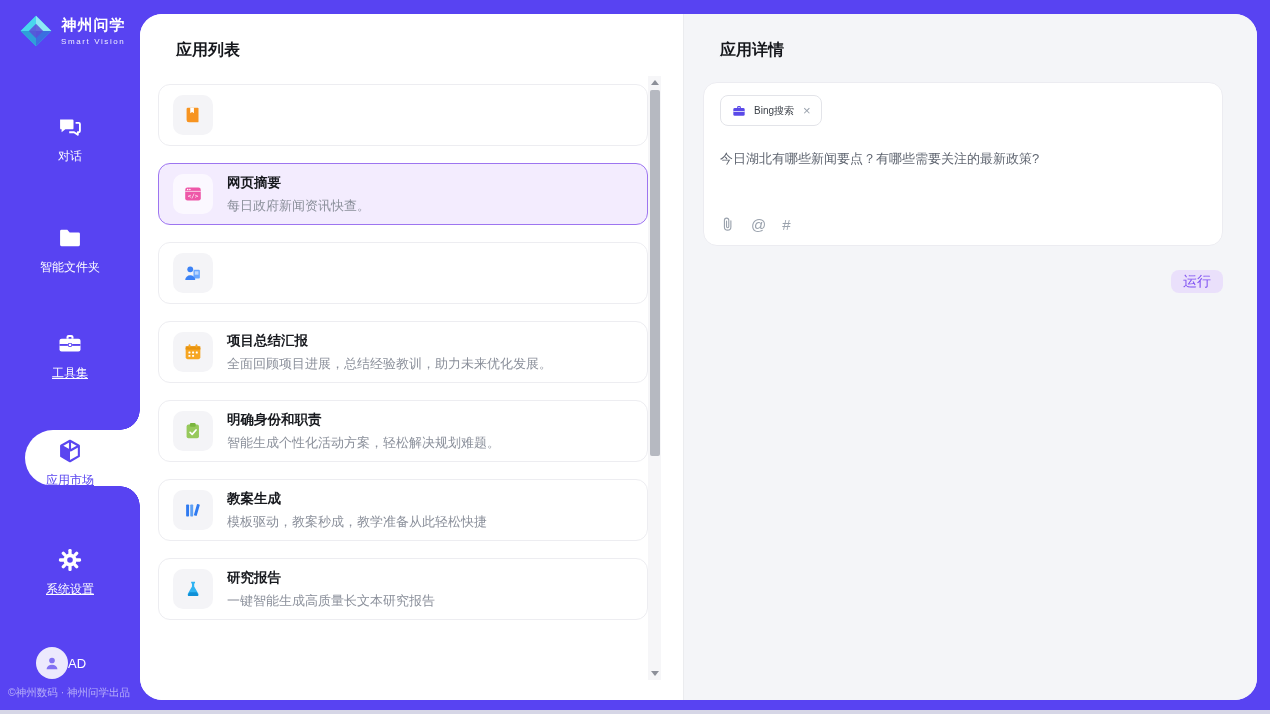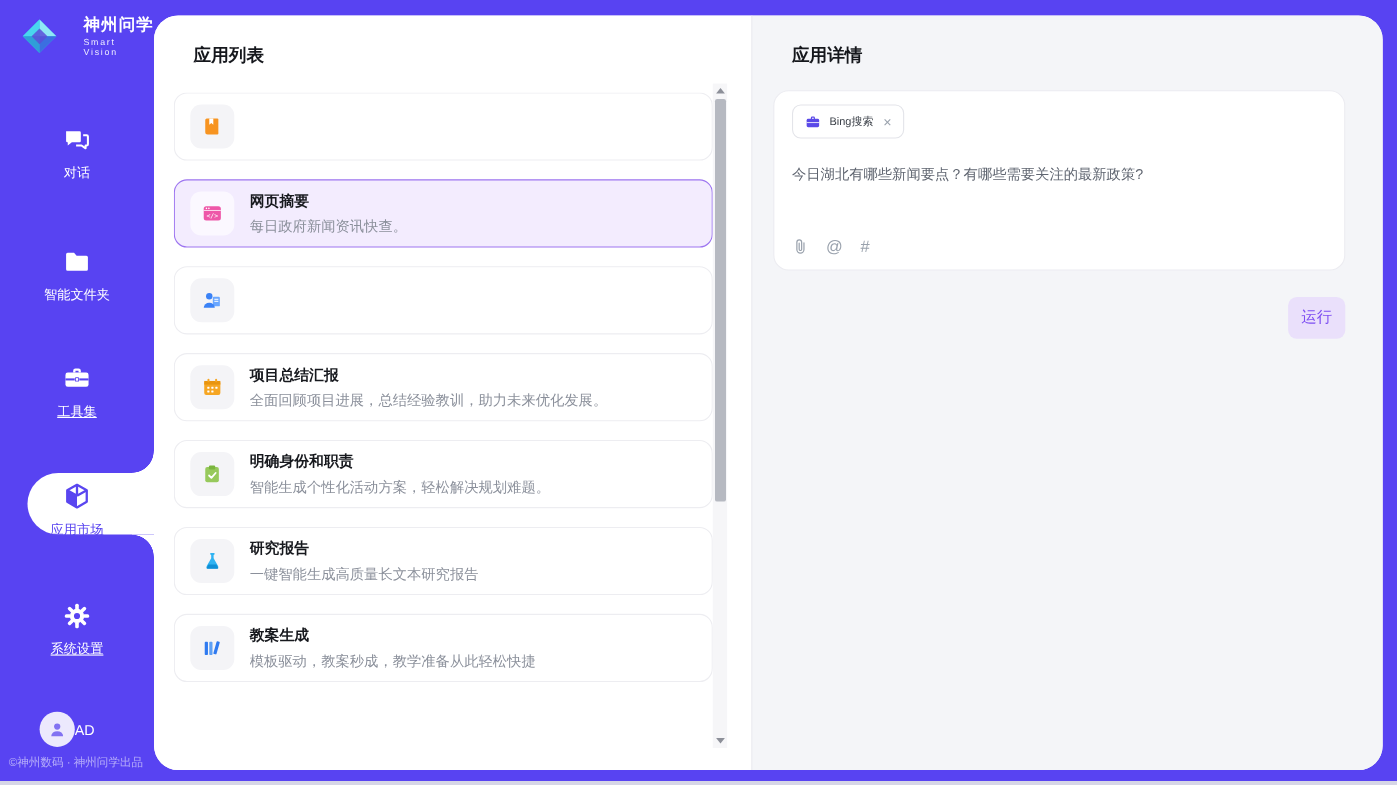--- a/index.html
+++ b/index.html
@@ -3,21 +3,21 @@
 <meta charset="utf-8">
 <style>
   * { margin:0; padding:0; box-sizing:border-box; }
   html,body { width:1270px; height:714px; }
   body { font-family:"Liberation Sans","DejaVu Sans",sans-serif; }
   .page { position:relative; width:1270px; height:714px; background:#5843f2; overflow:hidden; }
   .bottom-strip { position:absolute; left:0; bottom:0; width:100%; height:4px; background:#d6d6e6; }
 
   
   .sidebar { position:absolute; left:0; top:0; width:140px; height:714px; }
-  .logo { position:absolute; left:18px; top:13px; display:flex; align-items:center; gap:22px; }
+  .logo { position:absolute; left:18px; top:13px; display:flex; align-items:center; gap:7px;text-align:right; }
   .logo-ic { width:36px; height:36px; }
   .logo-name { font-size:15px; font-weight:bold; color:#fff; letter-spacing:1px; }
   .logo-sub { font-size:8px; color:#eef; letter-spacing:1.6px; margin-top:2px; }
 
   .nav-item { position:absolute; left:0; width:140px; text-align:center; cursor:pointer; z-index:2; }
   .nav-item svg { width:28px; height:28px; display:inline-block; }
   .nav-label { font-size:12px; color:#fff; margin-top:3px; }
   .nav-label.u { text-decoration:underline; }
   .nav-item.active .nav-label { color:#5a46f0; }
 
@@ -64,21 +64,21 @@
               border:1px solid #ececf1; border-radius:14px; }
   .chip { position:absolute; top:12px; left:16px; height:31px; display:inline-flex; align-items:center; gap:7px;
           padding:0 10px; background:#fff; border:1px solid #e3e4e9; border-radius:8px; cursor:pointer; }
   .chip svg { width:16px; height:16px; }
   .chip-label { font-size:10px; color:#3a3f47; }
   .chip-close { font-size:13px; color:#9aa2ad; margin-left:2px; cursor:pointer; }
   .prompt { position:absolute; top:66px; left:16px; right:16px; font-size:13px; color:#5f6570; line-height:1.5; cursor:text; }
   .composer-toolbar { position:absolute; left:16px; bottom:12px; display:flex; align-items:center; gap:16px; }
   .composer-toolbar .tb { color:#9aa2ad; font-size:15px; cursor:pointer; line-height:1; }
   .composer-toolbar svg { width:15px; height:17px; display:block; cursor:pointer; }
-  .run-btn { position:absolute; top:256px; left:487px; width:52px; height:38px; background:#eae0fb; color:#7e4ff2;
+  .run-btn { position:absolute; top:256px; left:487px; width:52px; height:23px; background:#eae0fb; color:#7e4ff2;
              border:none; border-radius:8px; font-size:14px; cursor:pointer; font-family:Liberation Sans, sans-serif; }
 </style>
 </head>
 <body>
 
 <div class="page">
 
   <aside class="sidebar">
     <div class="logo">
       <svg class="logo-ic" viewBox="0 0 40 40">
@@ -241,41 +241,41 @@
           </div>
           <div>
             <div class="card-name">明确身份和职责</div>
             <div class="card-desc">智能生成个性化活动方案，轻松解决规划难题。</div>
           </div>
         </div>
 
         <div class="card">
           <div class="tile">
             <svg viewBox="0 0 24 24">
-              <path d="M10 4h4.2v1.6l-.9.5v3.2l4.4 7.6a1.7 1.7 0 0 1-1.5 2.6H8a1.7 1.7 0 0 1-1.5-2.6l4.4-7.6V6.1l-.9-.5z" fill="#2fb3f2"></path>
-              <path d="M8.2 15.5h7.8l1.7 2.9a0.9 0.9 0 0 1-.8 1.3H7.3a0.9 0.9 0 0 1-.8-1.3z" fill="#0f8fd6"></path>
-            </svg>
-          </div>
-          <div>
-            <div class="card-name">研究报告</div>
-            <div class="card-desc">一键智能生成高质量长文本研究报告</div>
-          </div>
-        </div>
-
-        <div class="card">
-          <div class="tile">
-            <svg viewBox="0 0 24 24">
               <rect x="4.5" y="6" width="3.2" height="13" rx="0.8" fill="#2f7af0"></rect>
               <rect x="9" y="6" width="3.2" height="13" rx="0.8" fill="#5ea0f5"></rect>
               <rect x="14.6" y="5.4" width="3.2" height="13" rx="0.8" fill="#2f7af0" transform="rotate(16 16.2 12)"></rect>
             </svg>
           </div>
           <div>
             <div class="card-name">教案生成</div>
             <div class="card-desc">模板驱动，教案秒成，教学准备从此轻松快捷</div>
+          </div>
+        </div>
+
+        <div class="card">
+          <div class="tile">
+            <svg viewBox="0 0 24 24">
+              <path d="M10 4h4.2v1.6l-.9.5v3.2l4.4 7.6a1.7 1.7 0 0 1-1.5 2.6H8a1.7 1.7 0 0 1-1.5-2.6l4.4-7.6V6.1l-.9-.5z" fill="#2fb3f2"></path>
+              <path d="M8.2 15.5h7.8l1.7 2.9a0.9 0.9 0 0 1-.8 1.3H7.3a0.9 0.9 0 0 1-.8-1.3z" fill="#0f8fd6"></path>
+            </svg>
+          </div>
+          <div>
+            <div class="card-name">研究报告</div>
+            <div class="card-desc">一键智能生成高质量长文本研究报告</div>
           </div>
         </div>
 
       </div>
 
       <div class="scrollbar">
         <div class="sb-up"></div>
         <div class="sb-thumb"></div>
         <div class="sb-down"></div>
       </div>

